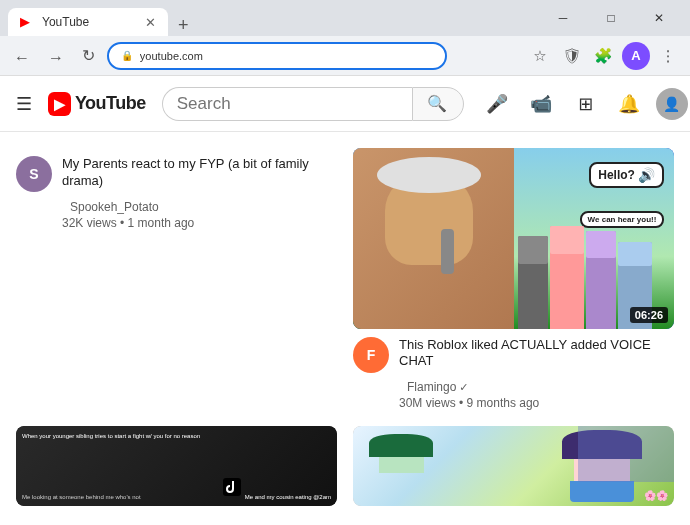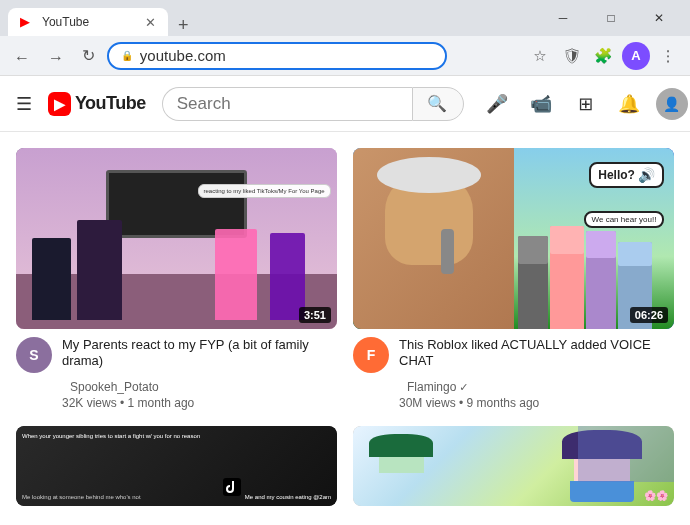--- a/index.html
+++ b/index.html
@@ -90,21 +90,21 @@
       height: 28px;
       display: flex;
       align-items: center;
       padding: 0 12px;
       gap: 6px;
       max-width: 340px;
     }
     .address-input {
       border: none;
       outline: none;
-      font-size: 15px;
+      font-size: 11px;
       color: #333;
       width: 100%;
       background: transparent;
     }
     .addr-icons {
       display: flex;
       align-items: center;
       gap: 4px;
       margin-left: auto;
     }
@@ -383,37 +383,20 @@
       <div class="yt-icon-btn">📹</div>
       <div class="yt-icon-btn">⊞</div>
       <div class="yt-icon-btn">🔔</div>
       <div class="yt-avatar">👤</div>
     </div>
   </div>
 
   <div class="yt-content">
 
     <div class="video-card">
-      <div class="video-thumb">
-        <div class="thumb-1" style="position:relative;">
-
-          <div style="width:100%;height:100%;background:linear-gradient(180deg,#c8a0d0 0%,#e8c4d8 100%);position:absolute;"></div>
-          <div style="position:absolute;bottom:0;left:0;right:0;height:30%;background:#8b5e7a;"></div>
-
-          <div style="position:absolute;top:12%;left:28%;width:44%;height:38%;background:#222;border-radius:3px;border:3px solid #555;"></div>
-
-          <div style="position:absolute;top:20%;right:2%;background:rgba(255,255,255,0.95);border-radius:6px;padding:3px 5px;font-size:6px;color:#333;max-width:55%;text-align:center;border:1px solid #ccc;">reacting to my liked TikToks/My For You Page</div>
-
-          <div style="position:absolute;bottom:5%;left:5%;width:12%;height:45%;background:#1a1a2e;border-radius:2px 2px 0 0;"></div>
-          <div style="position:absolute;bottom:5%;left:19%;width:14%;height:55%;background:#2d1b3d;border-radius:2px 2px 0 0;"></div>
-          <div style="position:absolute;bottom:5%;right:25%;width:13%;height:50%;background:#ff69b4;border-radius:2px 2px 0 0;opacity:0.9;"></div>
-          <div style="position:absolute;bottom:5%;right:10%;width:11%;height:48%;background:#6a0dad;border-radius:2px 2px 0 0;opacity:0.9;"></div>
-        </div>
-        <span class="video-duration">3:51</span>
-      </div>
       <div class="video-info">
         <div class="channel-icon" style="background:#8b6f9e;">S</div>
         <div class="video-meta">
           <div class="video-title">My Parents react to my FYP (a bit of family drama)</div>
           <div class="video-channel">Spookeh_Potato</div>
           <div class="video-stats">
             <span>32K views</span> • <span>1 month ago</span>
           </div>
         </div>
       </div>
@@ -431,21 +414,21 @@
 
             <div style="position:absolute;top:5%;left:15%;width:65%;height:20%;background:#e0e0e0;border-radius:50%;"></div>
 
             <div style="position:absolute;top:45%;left:55%;width:8%;height:25%;background:#888;border-radius:4px;"></div>
           </div>
 
           <div style="position:absolute;top:8%;right:3%;background:#fff;border:2px solid #222;border-radius:8px;padding:3px 7px;font-size:12px;font-weight:bold;color:#222;display:flex;align-items:center;gap:3px;">
             Hello? <span style="font-size:14px;">🔊</span>
           </div>
 
-          <div style="position:absolute;top:35%;right:3%;background:#fff;border:2px solid #222;border-radius:8px;padding:2px 6px;font-size:8px;font-weight:normal;color:#222;">We can hear you!!</div>
+          <div style="position:absolute;top:35%;right:3%;background:#fff;border:2px solid #222;border-radius:8px;padding:2px 6px;font-size:8px;font-weight:bold;color:#222;">We can hear you!!</div>
 
           <div style="position:absolute;bottom:0;right:0;width:50%;height:60%;display:flex;align-items:flex-end;gap:2px;padding:0 4px;">
             <div style="width:20%;height:85%;background:#666;border-radius:2px 2px 0 0;position:relative;">
               <div style="position:absolute;top:0;width:100%;height:30%;background:#888;border-radius:2px;"></div>
             </div>
             <div style="width:22%;height:95%;background:#ff9999;border-radius:2px 2px 0 0;position:relative;">
               <div style="position:absolute;top:0;width:100%;height:28%;background:#ffb3b3;border-radius:2px;"></div>
             </div>
             <div style="width:20%;height:90%;background:#aa88cc;border-radius:2px 2px 0 0;position:relative;">
               <div style="position:absolute;top:0;width:100%;height:28%;background:#ccaaee;border-radius:2px;"></div>

